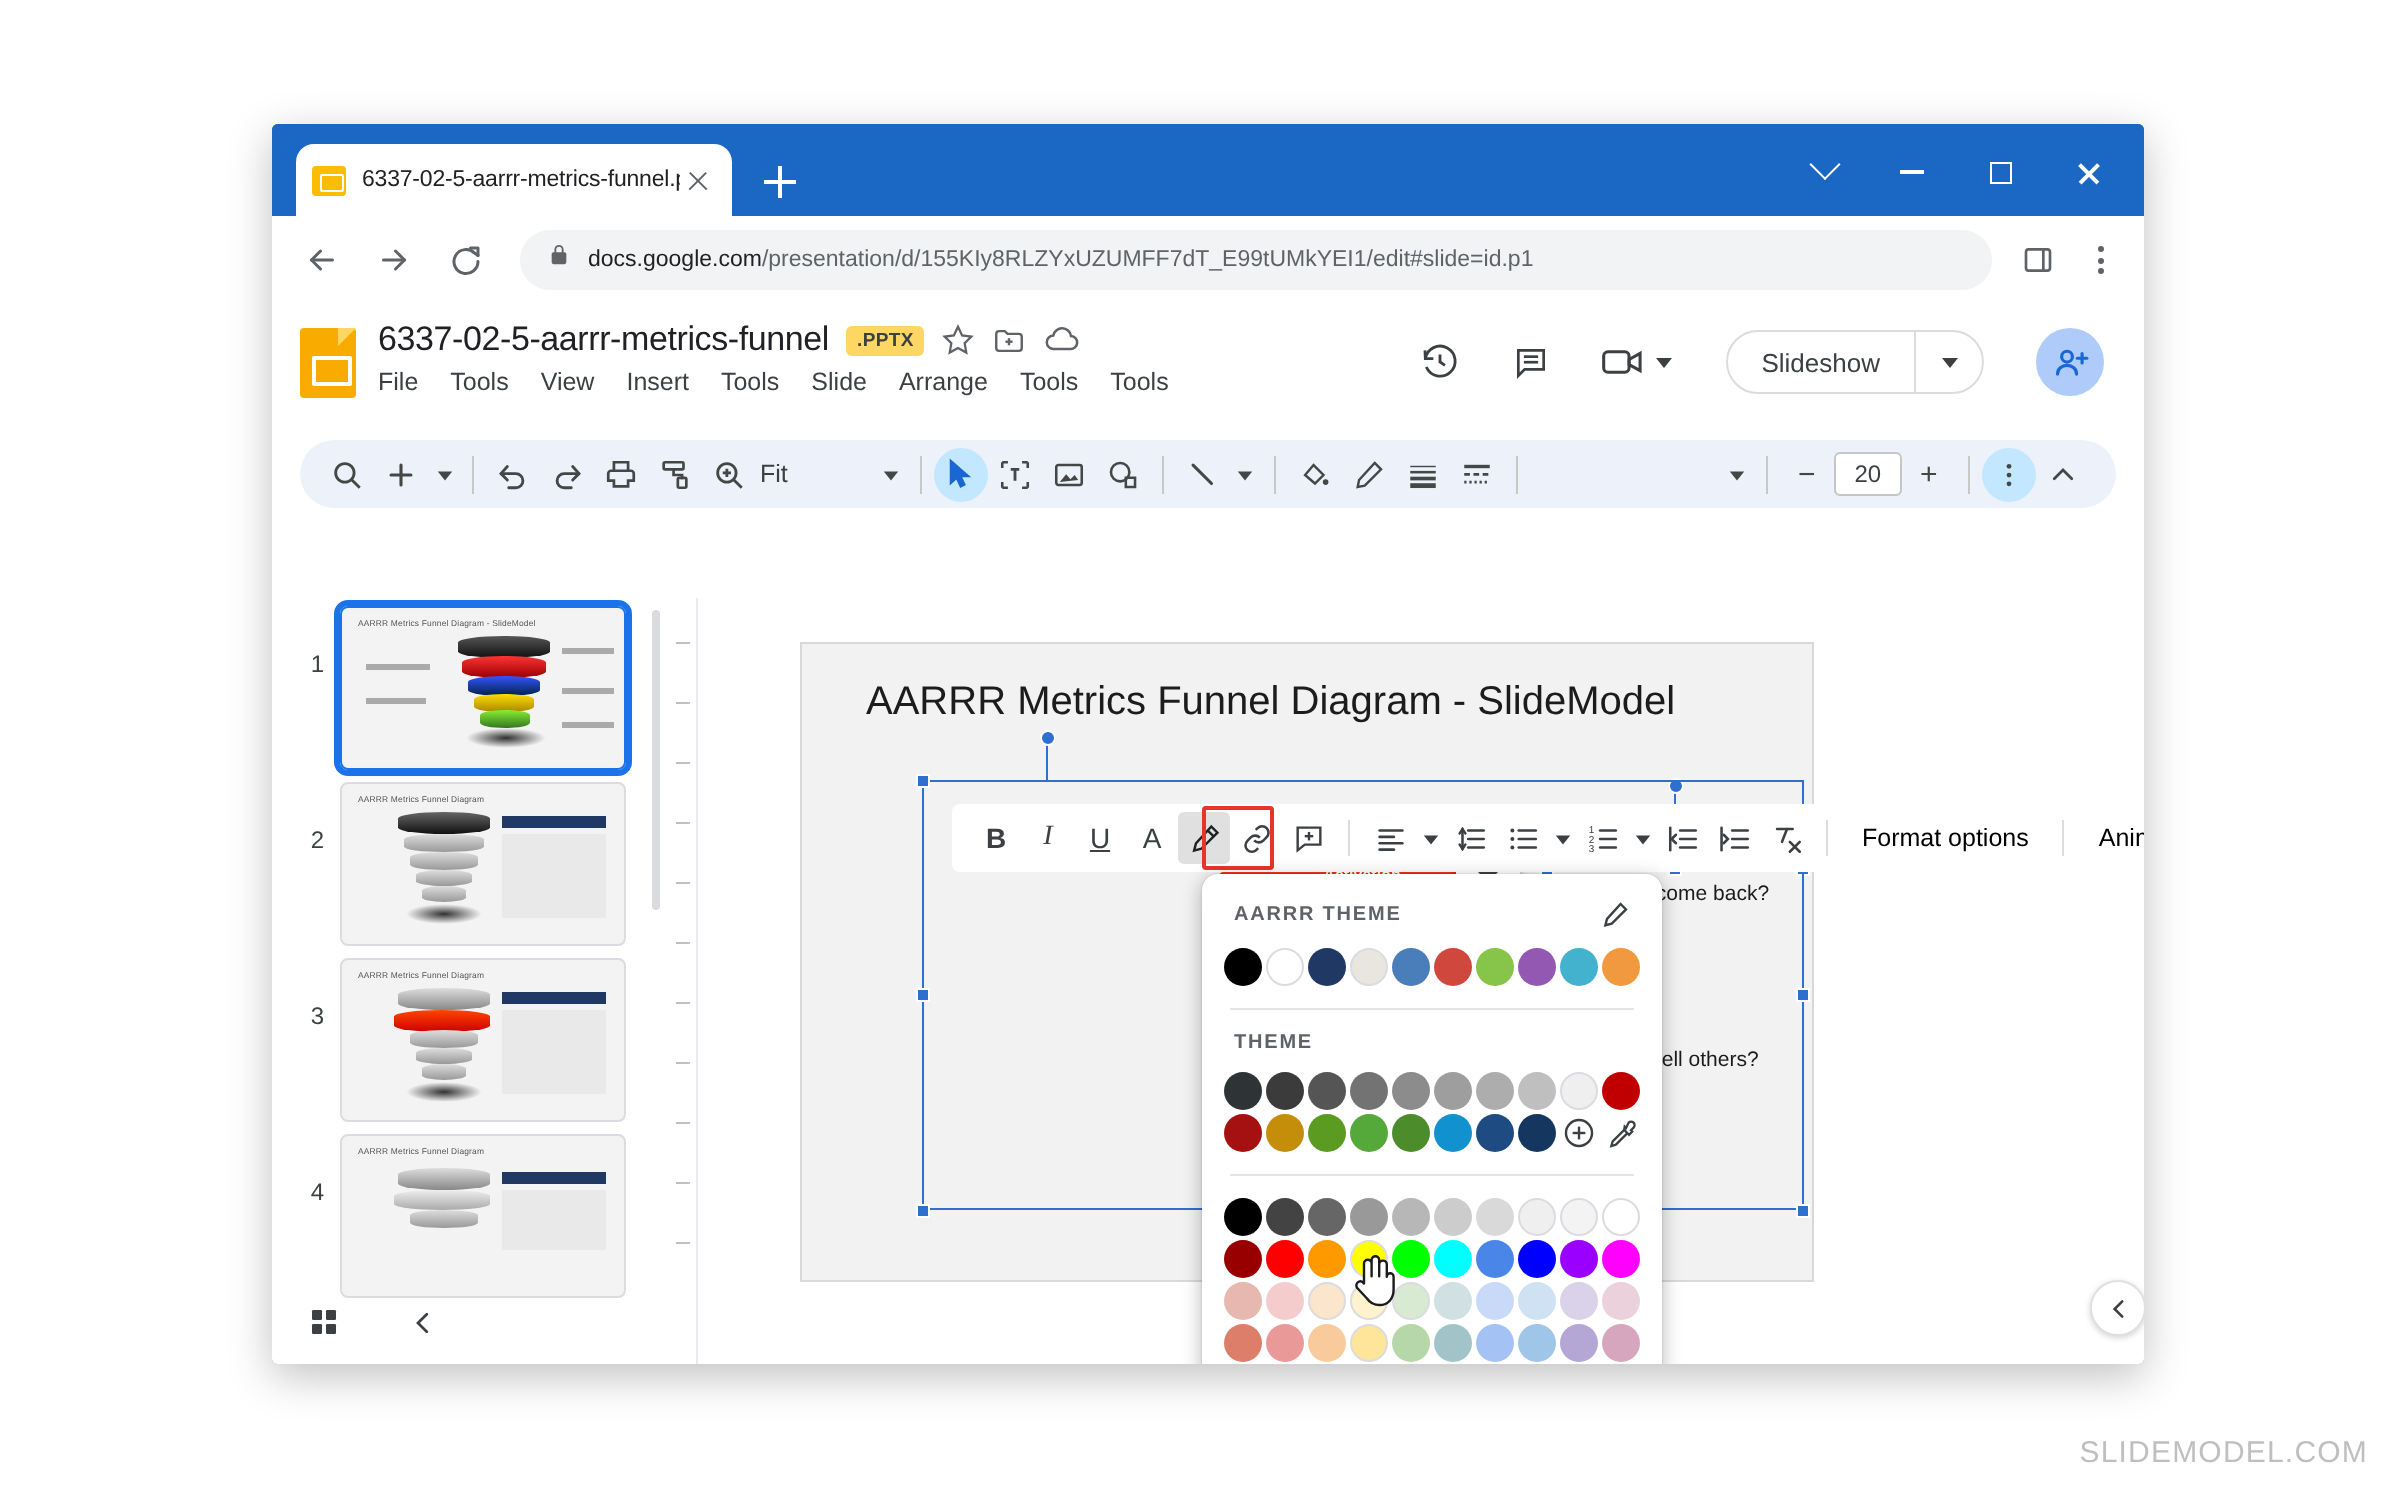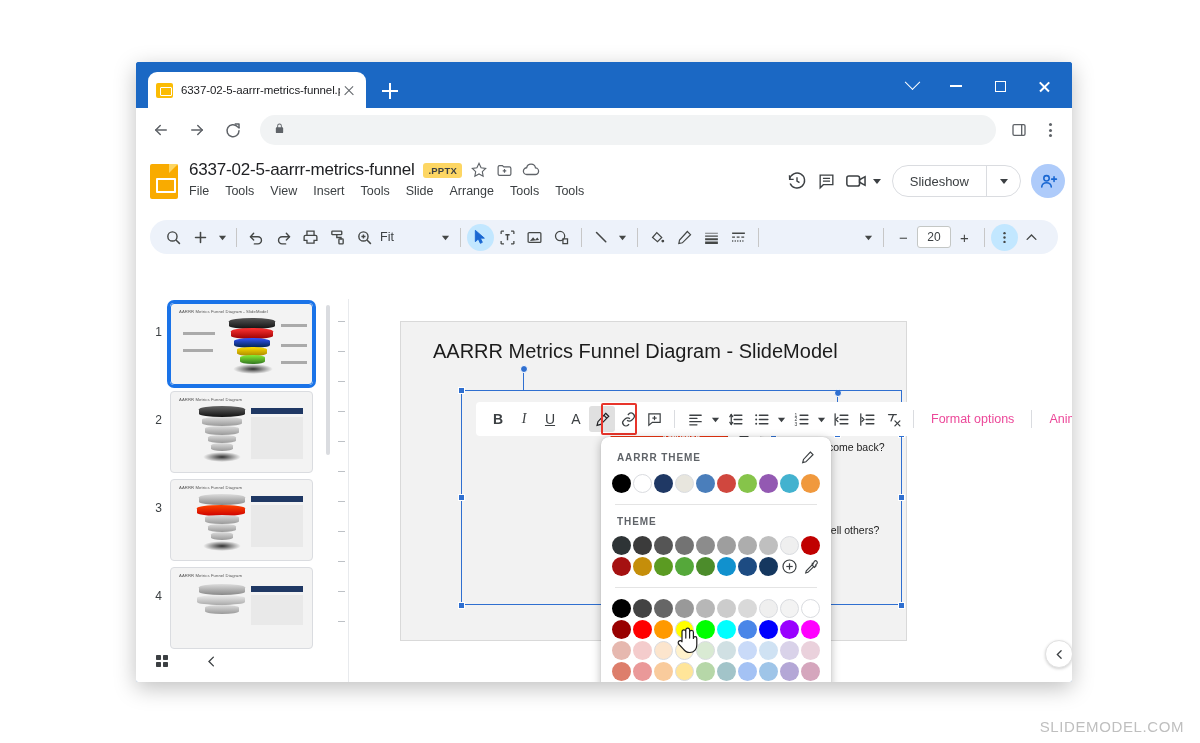--- a/index.html
+++ b/index.html
@@ -177,22 +177,22 @@
     background: #fdd663; color: #3c4043;
     font-size: 9.5px; font-weight: bold;
     padding: 2px 5px; border-radius: 3px;
     letter-spacing: 0.2px;
   }
   .hdr-ico { color: #5f6368; display:flex; align-items:center; cursor:pointer; }
   .menu-row { display: flex; gap: 16px; margin-top: 4px; }
   .menu-item { font-size: 12.5px; color: #3c4043; cursor: pointer; }
 
   .hdr-right {
-    position: absolute; right: 7px; top: 12px;
-    display: flex; align-items: center; gap: 10px;
+    position: absolute; right: 20px; top: 12px;
+    display: flex; align-items: center; gap: 26px;
   }
   .hdr-right .rt-ico { color: #3c4043; cursor: pointer; display:flex; align-items:center; }
   .slideshow-btn {
     display: flex; align-items: center;
     height: 32px;
     border: 1px solid #dadce0;
     border-radius: 16px;
     overflow: hidden;
   }
   .slideshow-label { padding: 0 17px; font-size: 13px; color: #3c4043; cursor: pointer; }
@@ -246,21 +246,21 @@
     padding: 0 9px;
     z-index: 30;
   }
   .t2-btn {
     width: 26px; height: 26px;
     display:flex; align-items:center; justify-content:center;
     color: #3c4043; cursor: pointer; border-radius: 3px; flex:none;
   }
   .t2-btn.pressed { background: #e0e0e0; }
   .t2-sep { width:1px; height:18px; background:#dadce0; margin:0 7px; flex:none;}
-  .t2-text { font-size: 12.5px; color: #ec4899; padding: 0 10px; cursor:pointer; white-space:nowrap;}
+  .t2-text { font-size: 12.5px; color: #000000; padding: 0 10px; cursor:pointer; white-space:nowrap;}
   .redbox {
     position: absolute;
     left: 125px; top: 1px;
     width: 36px; height: 32px;
     border: 2.5px solid #e8352b;
     border-radius: 2px;
     pointer-events: none;
     z-index: 3;
   }
 
@@ -451,20 +451,21 @@
           <polyline points="20 9 20 4 15 4"></polyline>
           <path d="M20 13a8 8 0 1 1-2.3-5.6L20 9"></path>
         </svg>
     </div>
     <div class="omnibox">
       <span class="lock-ico">
         <svg width="11" height="13" viewBox="0 0 24 24" fill="#5f6368">
             <path d="M12 1a5 5 0 0 0-5 5v3H6a2 2 0 0 0-2 2v9a2 2 0 0 0 2 2h12a2 2 0 0 0 2-2v-9a2 2 0 0 0-2-2h-1V6a5 5 0 0 0-5-5zm0 2a3 3 0 0 1 3 3v3H9V6a3 3 0 0 1 3-3z"></path>
           </svg>
       </span>
+      <span class="url-text"><b>docs.google.com</b><span>/presentation/d/155KIy8RLZYxUZUMFF7dT_E99tUMkYEI1/edit#slide=id.p1</span></span>
     </div>
     <div class="side-panel-ico">
       <svg width="16" height="16" viewBox="0 0 24 24" fill="none" stroke="#5f6368" stroke-width="2">
           <rect x="3" y="4" width="18" height="16" rx="2"></rect>
           <line x1="16" y1="4" x2="16" y2="20"></line>
         </svg>
     </div>
     <div class="kebab">
         <i></i>
         <i></i>

